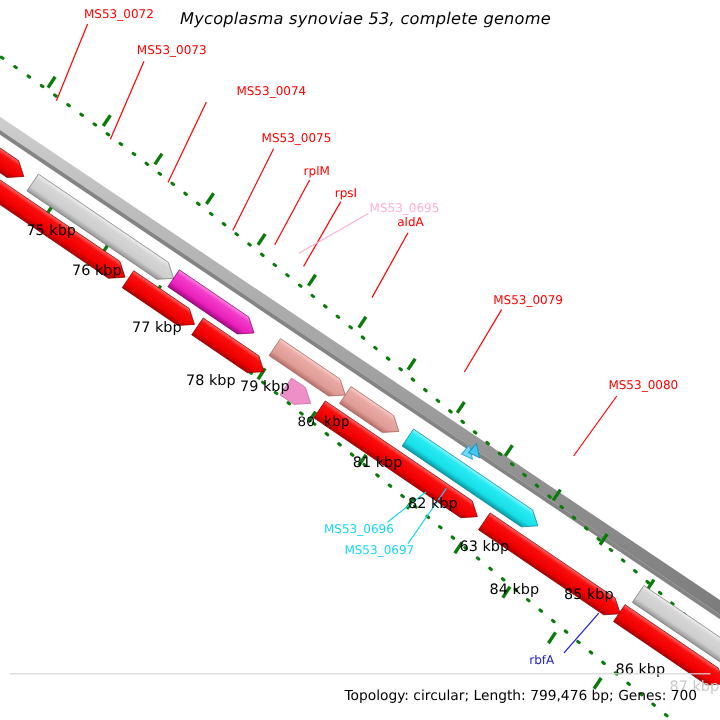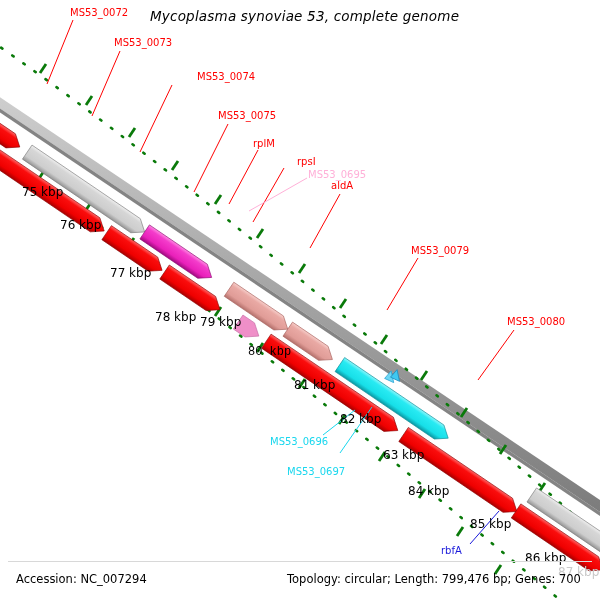--- a/index.html
+++ b/index.html
@@ -204,41 +204,40 @@
     </g>
   </svg>
 
   <div class="ttl" style="left:150px; top:8px;">Mycoplasma synoviae 53, complete genome</div>
 
   <div class="glabel" style="left:70px;  top:7px;   color:#ff0000;">MS53_0072</div>
   <div class="glabel" style="left:114px; top:37px;  color:#ff0000;">MS53_0073</div>
   <div class="glabel" style="left:165px; top:71px;  color:#ff0000;margin-left:32px;">MS53_0074</div>
   <div class="glabel" style="left:218px; top:110px; color:#ff0000;">MS53_0075</div>
   <div class="glabel" style="left:253px; top:138px; color:#ff0000;">rplM</div>
-  <div class="glabel" style="left:279px; top:156px; color:#ff0000;margin-left:18px;">rpsI</div>
+  <div class="glabel" style="left:279px; top:156px; color:#ff0000;">rpsI</div>
   <div class="glabel" style="left:308px; top:169px; color:#ffb0d8;">MS53_0695</div>
   <div class="glabel" style="left:331px; top:180px; color:#ff0000;">aldA</div>
   <div class="glabel" style="left:411px; top:245px; color:#ff0000;text-align:center;">MS53_0079</div>
   <div class="glabel" style="left:507px; top:316px; color:#ff0000;text-align:center;">MS53_0080</div>
   <div class="glabel" style="left:270px; top:436px; color:#19d7ee;">MS53_0696</div>
-  <div class="glabel" style="left:287px; top:454px; color:#19d7ee;margin-top:12px;">MS53_0697</div>
+  <div class="glabel" style="left:287px; top:454px; color:#19d7ee;">MS53_0697</div>
   <div class="glabel" style="left:441px; top:545px; color:#1a1adb;">rbfA</div>
 
   <div class="kbp" style="left:22px;  top:185px;">75 kbp</div>
   <div class="kbp" style="left:60px;  top:218px;">76 kbp</div>
   <div class="kbp" style="left:110px; top:250px;margin-top:16px;">77 kbp</div>
   <div class="kbp" style="left:155px; top:282px;margin-top:28px;">78 kbp</div>
   <div class="kbp" style="left:200px; top:315px;">79 kbp</div>
   <div class="kbp" style="left:248px; top:345px;font-family:Liberation Mono, monospace;">80 kbp</div>
   <div class="kbp" style="left:294px; top:378px;">81 kbp</div>
   <div class="kbp" style="left:340px; top:412px;">82 kbp</div>
   <div class="kbp" style="left:383px; top:448px;">63 kbp</div>
   <div class="kbp" style="left:408px; top:484px;">84 kbp</div>
-  <div class="kbp" style="left:470px; top:517px;">85 kbp</div>
-  <div class="kbp" style="left:525px; top:551px;">86 kbp</div>
+  <div class="kbp" style="left:470px; top:488px;">85 kbp</div>
+  <div class="kbp" style="left:513px; top:551px;">86 kbp</div>
   <div class="kbp faint" style="left:558px; top:565px;">87 kbp</div>
 
   <div class="sep"></div>
 
-  <div class="status" style="left:16px;  top:572px;">Accession: NC_007294</div>
   <div class="status" style="left:287px; top:572px;">Topology: circular; Length: 799,476 bp; Genes: 700</div>
 
 </div>
 
 </body></html>

